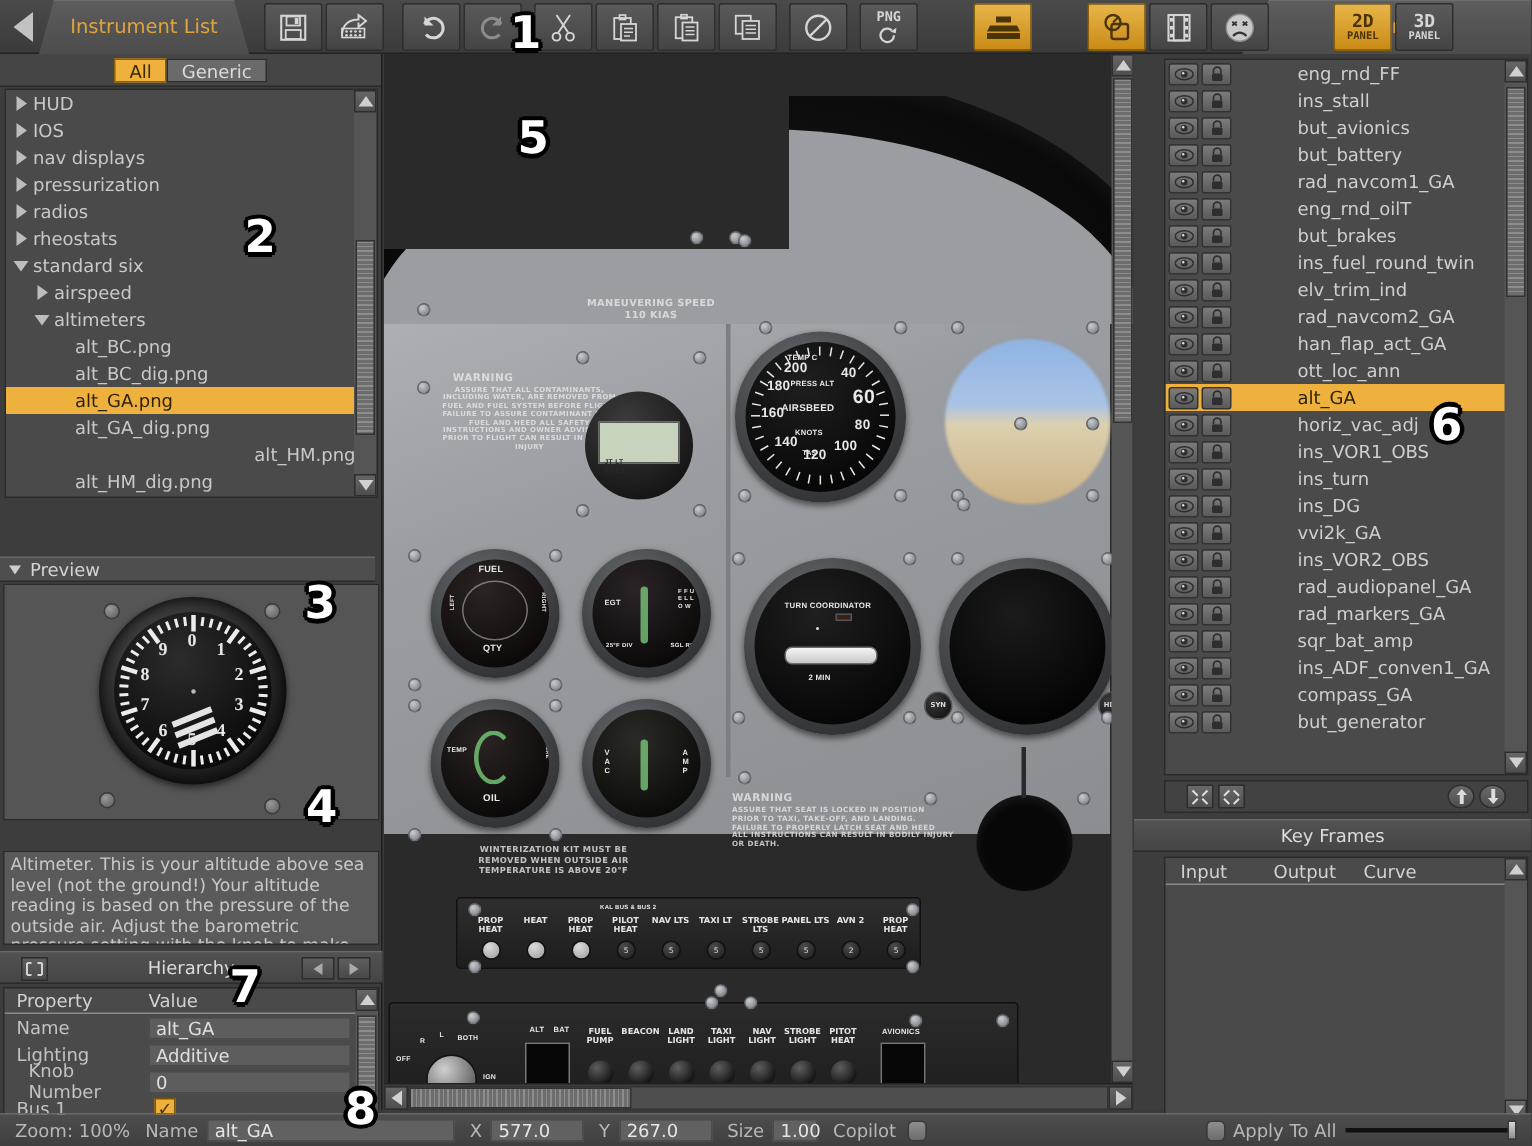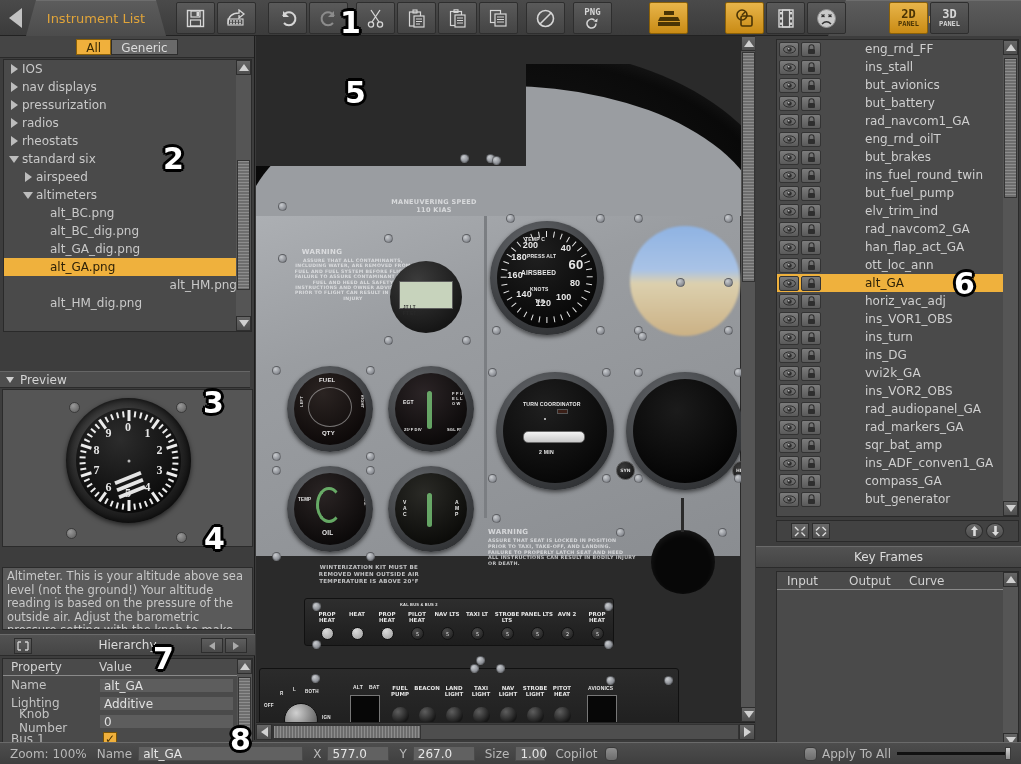--- a/index.html
+++ b/index.html
@@ -387,44 +387,50 @@
     <div class="segbtn sel">All</div>
     <div class="segbtn">Generic</div>
   </div>
 
   <div id="treewrap">
     <div id="tree">
         <div class="trow" style="padding-left: 2px;">
           <span class="tw">
             <i class="r"></i>
           </span>
-          <span>IOS</span>
+          <span>HUD</span>
         </div>
         <div class="trow" style="padding-left: 2px;">
           <span class="tw">
             <i class="r"></i>
           </span>
-          <span>nav displays</span>
+          <span>IOS</span>
         </div>
         <div class="trow" style="padding-left: 2px;">
           <span class="tw">
             <i class="r"></i>
           </span>
-          <span>pressurization</span>
+          <span>nav displays</span>
         </div>
         <div class="trow" style="padding-left: 2px;">
           <span class="tw">
             <i class="r"></i>
           </span>
-          <span>radios</span>
+          <span>pressurization</span>
         </div>
         <div class="trow" style="padding-left: 2px;">
           <span class="tw">
             <i class="r"></i>
           </span>
+          <span>radios</span>
+        </div>
+        <div class="trow" style="padding-left: 2px;">
+          <span class="tw">
+            <i class="r"></i>
+          </span>
           <span>rheostats</span>
         </div>
         <div class="trow" style="padding-left: 2px;">
           <span class="tw">
             <i class="d"></i>
           </span>
           <span>standard six</span>
         </div>
         <div class="trow" style="padding-left: 16px;">
           <span class="tw">
@@ -439,27 +445,27 @@
           <span>altimeters</span>
         </div>
         <div class="trow" style="padding-left: 30px;">
           <span class="tw"></span>
           <span>alt_BC.png</span>
         </div>
         <div class="trow" style="padding-left: 30px;">
           <span class="tw"></span>
           <span>alt_BC_dig.png</span>
         </div>
+        <div class="trow sel" style="padding-left: 30px;">
+          <span class="tw"></span>
+          <span>alt_GA.png</span>
+        </div>
         <div class="trow" style="padding-left: 30px;">
           <span class="tw"></span>
           <span>alt_GA_dig.png</span>
-        </div>
-        <div class="trow sel" style="padding-left: 30px;">
-          <span class="tw"></span>
-          <span>alt_GA.png</span>
         </div>
         <div class="trow" style="padding-left: 30px; justify-content: flex-end;">
           <span class="tw"></span>
           <span>alt_HM.png</span>
         </div>
         <div class="trow" style="padding-left: 30px;">
           <span class="tw"></span>
           <span>alt_HM_dig.png</span>
         </div>
       </div>
@@ -1065,36 +1071,20 @@
               <circle cx="6.5" cy="4.5" r="2.2" fill="#2e2e2e"></circle>
               <circle cx="5.8" cy="3.8" r="0.8" fill="#ddd"></circle>
             </svg>
           </span>
           <span class="lock">
             <svg width="11" height="11" viewBox="0 0 11 11">
               <path d="M3 5 L3 3.2 A2.4 2.4 0 0 1 8 3.2 L8 5" fill="none" stroke="#2e2e2e" stroke-width="1.1"></path>
               <rect x="2" y="5" width="7" height="5" rx="1" fill="#2e2e2e"></rect>
             </svg>
           </span>
-          <span class="hname">but_fuel_pump</span>
-        </div>
-        <div class="hrow">
-          <span class="eye">
-            <svg width="13" height="9" viewBox="0 0 13 9">
-              <ellipse cx="6.5" cy="4.5" rx="6" ry="3.6" fill="none" stroke="#2e2e2e" stroke-width="1"></ellipse>
-              <circle cx="6.5" cy="4.5" r="2.2" fill="#2e2e2e"></circle>
-              <circle cx="5.8" cy="3.8" r="0.8" fill="#ddd"></circle>
-            </svg>
-          </span>
-          <span class="lock">
-            <svg width="11" height="11" viewBox="0 0 11 11">
-              <path d="M3 5 L3 3.2 A2.4 2.4 0 0 1 8 3.2 L8 5" fill="none" stroke="#2e2e2e" stroke-width="1.1"></path>
-              <rect x="2" y="5" width="7" height="5" rx="1" fill="#2e2e2e"></rect>
-            </svg>
-          </span>
           <span class="hname">elv_trim_ind</span>
         </div>
         <div class="hrow">
           <span class="eye">
             <svg width="13" height="9" viewBox="0 0 13 9">
               <ellipse cx="6.5" cy="4.5" rx="6" ry="3.6" fill="none" stroke="#2e2e2e" stroke-width="1"></ellipse>
               <circle cx="6.5" cy="4.5" r="2.2" fill="#2e2e2e"></circle>
               <circle cx="5.8" cy="3.8" r="0.8" fill="#ddd"></circle>
             </svg>
           </span>

